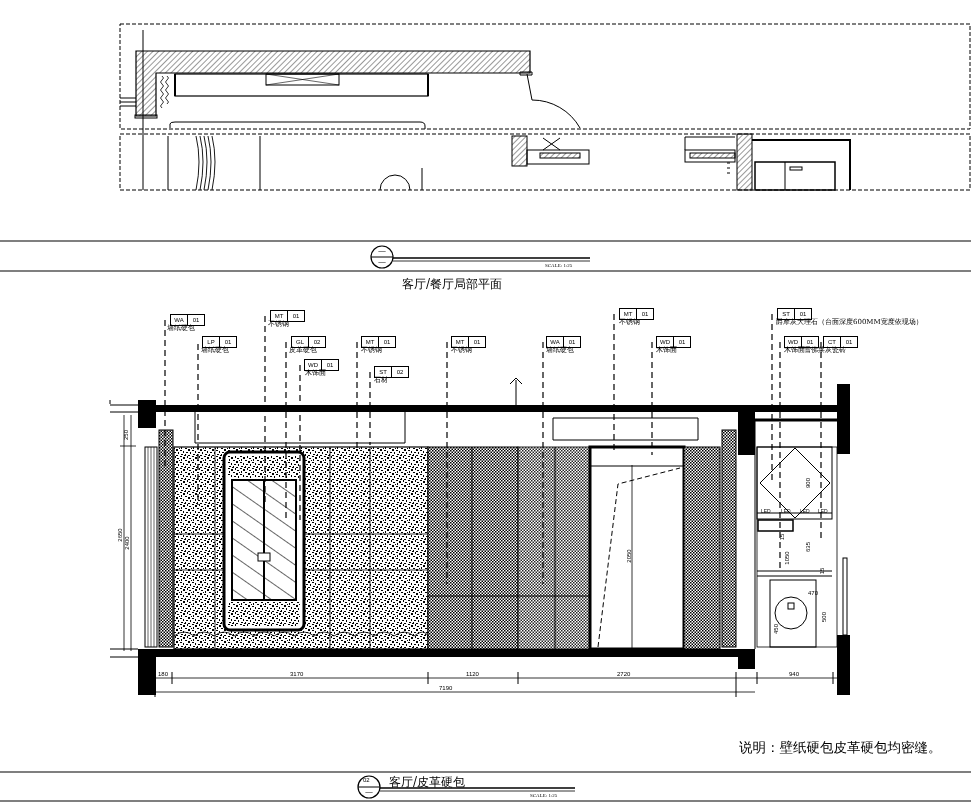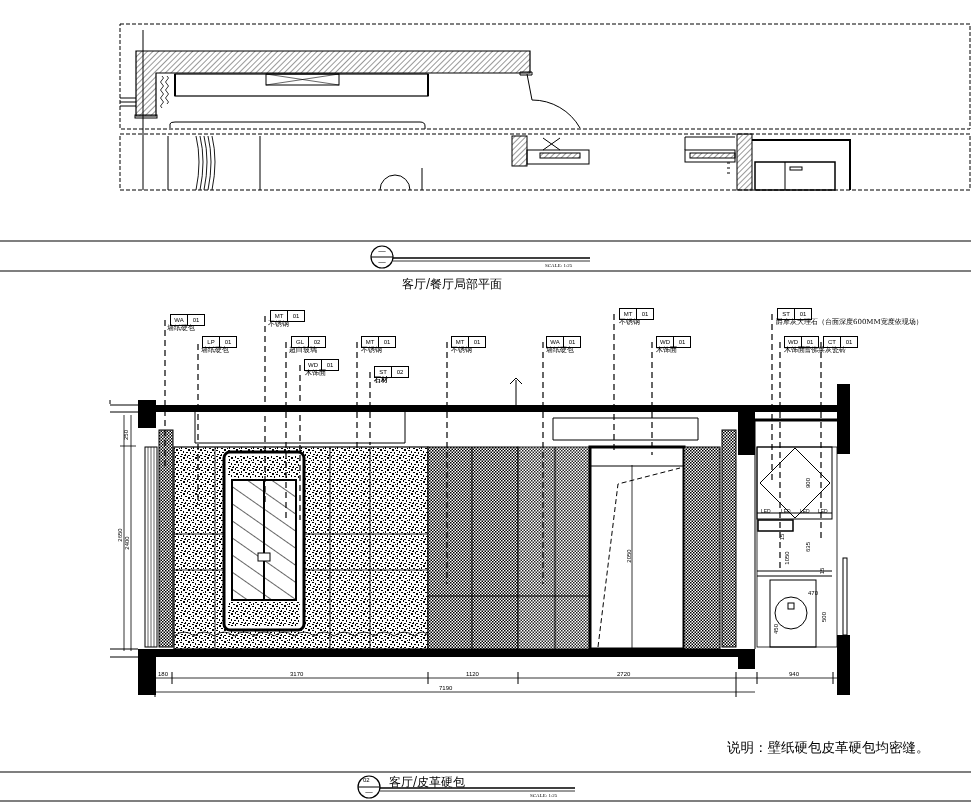--- a/index.html
+++ b/index.html
@@ -8,21 +8,21 @@
   .abs { position: absolute; }
   .tag { position: absolute; height: 10px; border: 1px solid #000; background: #fff;
          display: flex; font-family: "Liberation Sans", sans-serif; font-size: 6px; line-height: 10px; }
   .tag span { display: block; text-align: center; }
   .tag .code { width: 16px; border-right: 1px solid #000; }
   .tag .num { width: 16px; }
   .tag-label { position: absolute; font-size: 7px; white-space: nowrap; line-height: 8px; }
   .dim { position: absolute; font-family: "Liberation Sans", sans-serif; font-size: 6px; color:#000; }
   .title-text { position: absolute; font-size: 12px; white-space: nowrap; }
   .scale-text { position: absolute; font-family: "Liberation Serif", serif; font-size: 5px; white-space: nowrap; }
-  .note { position: absolute; font-size: 13.5px; white-space: nowrap; }
+  .note { position: absolute; font-size: 13.5px; white-space: nowrap; margin-left: 12px; }
   svg { position: absolute; left: 0; top: 0; }
 </style>
 </head>
 <body>
 
 <svg width="971" height="803">
   <defs>
     <pattern id="hatch" width="4" height="4" patternUnits="userSpaceOnUse" patternTransform="rotate(45)">
       <line x1="0" y1="0" x2="0" y2="4" stroke="#000" stroke-width="0.8"></line>
     </pattern>
@@ -248,39 +248,39 @@
 <div class="tag" style="left:270px;top:310px;">
     <span class="code">MT</span>
     <span class="num">01</span>
   </div>
 <div class="tag-label" style="left:268px;top:320px;">不锈钢</div>
 
 <div class="tag" style="left:291px;top:336px;">
     <span class="code">GL</span>
     <span class="num">02</span>
   </div>
-<div class="tag-label" style="left:289px;top:346px;">超白玻璃</div>
+<div class="tag-label" style="left:289px;top:346px;">皮革硬包</div>
 
 <div class="tag" style="left:304px;top:359px;">
     <span class="code">WD</span>
     <span class="num">01</span>
   </div>
 <div class="tag-label" style="left:305px;top:369px;">木饰面</div>
 
 <div class="tag" style="left:361px;top:336px;">
     <span class="code">MT</span>
     <span class="num">01</span>
   </div>
 <div class="tag-label" style="left:361px;top:346px;">不锈钢</div>
 
 <div class="tag" style="left:374px;top:366px;">
     <span class="code">ST</span>
     <span class="num">02</span>
   </div>
-<div class="tag-label" style="left:374px;top:376px;font-weight:bold;">石材</div>
+<div class="tag-label" style="left:374px;top:376px;">石材</div>
 
 <div class="tag" style="left:451px;top:336px;">
     <span class="code">MT</span>
     <span class="num">01</span>
   </div>
 <div class="tag-label" style="left:451px;top:346px;">不锈钢</div>
 
 <div class="tag" style="left:546px;top:336px;">
     <span class="code">WA</span>
     <span class="num">01</span>

